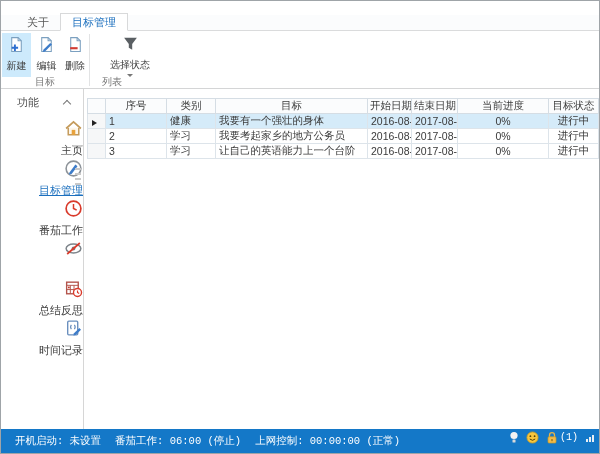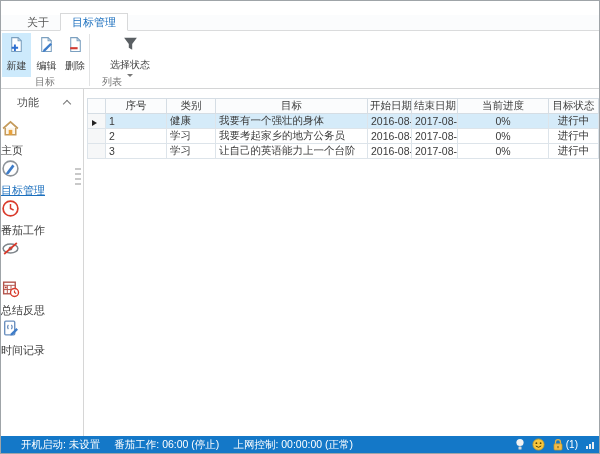--- a/index.html
+++ b/index.html
@@ -52,41 +52,41 @@
   .grp-goal{left:1px;width:86px;}
   .grp-list{left:90px;width:42px;}
   
   .sidebar{position:absolute;top:88px;left:0;width:83px;bottom:17px;background:#fff;
     border-right:1px solid #d6d6d6;box-sizing:border-box;}
   .side-header{position:relative;height:20px;margin-top:4px;}
   .side-header .hlabel{position:absolute;left:16px;top:2px;font-size:11px;color:#555;}
   .chev-up{position:absolute;right:13px;top:8px;width:5px;height:5px;
     border-left:1px solid #777;border-top:1px solid #777;transform:rotate(45deg);}
   .side-items{margin-top:6px;}
-  .side-item{height:40px;text-align:left;cursor:default;}
+  .side-item{height:40px;text-align:right;cursor:default;}
   .side-item .slabel{display:block;font-size:11px;color:#3c3c3c;margin-top:1px;}
   .side-item.active .slabel{color:#1b6fbe;text-decoration:underline;}
   .grip{position:absolute;left:74px;top:167px;width:8px;}
   .grip i{display:block;width:6px;height:2px;background:#c9c9c9;margin:0 0 3px 0;}
   
   .grid{position:absolute;left:86px;top:97px;}
   table.dgrid{border-collapse:collapse;table-layout:fixed;width:511px;font-size:10.5px;padding-left:32px;}
   .dgrid th{background:#fbfcfd;border:1px solid #d5dde4;color:#3c3c3c;font-weight:normal;
     height:13px;padding:0 2px;overflow:hidden;white-space:nowrap;}
   .dgrid td{border:1px solid #dde4ea;color:#3a3a3a;height:13px;padding:0 3px;
     overflow:hidden;white-space:nowrap;background:#fff;}
   .dgrid td.gutter{background:#f6f7f8;padding:0;}
   .dgrid tr.sel td{background:#d5ebf9;}
   .dgrid tr.sel td.gutter{background:#f6f7f8;}
   .al{text-align:left;} .ac{text-align:center;}
   .row-marker{display:block;margin:3px auto 0 4px;width:0;height:0;
     border-top:3px solid transparent;border-bottom:3px solid transparent;border-left:5px solid #222;}
   
-  .statusbar{position:absolute;left:0;right:0;bottom:0;height:17px;background:#1478c8;
-    color:#fff;font-size:10.5px;display:flex;align-items:center;padding-left:20px;box-sizing:border-box;}
+  .statusbar{position:absolute;left:0;right:0;bottom:0;height:24px;background:#1478c8;
+    color:#fff;font-size:10.5px;display:flex;align-items:center;padding-left:14px;box-sizing:border-box;font-family:Liberation Mono, monospace;}
   .sb-seg{margin-right:14px;white-space:nowrap;}
   .sb-icons{position:absolute;right:4px;top:0;height:17px;display:flex;align-items:center;}
   .sb-icons .ticon{margin-left:7px;display:flex;align-items:center;}
   .sb-count{margin-left:2px;font-size:10px;color:#fff;}
 </style>
 </head>
 <body>
 
 <div class="window">
 

